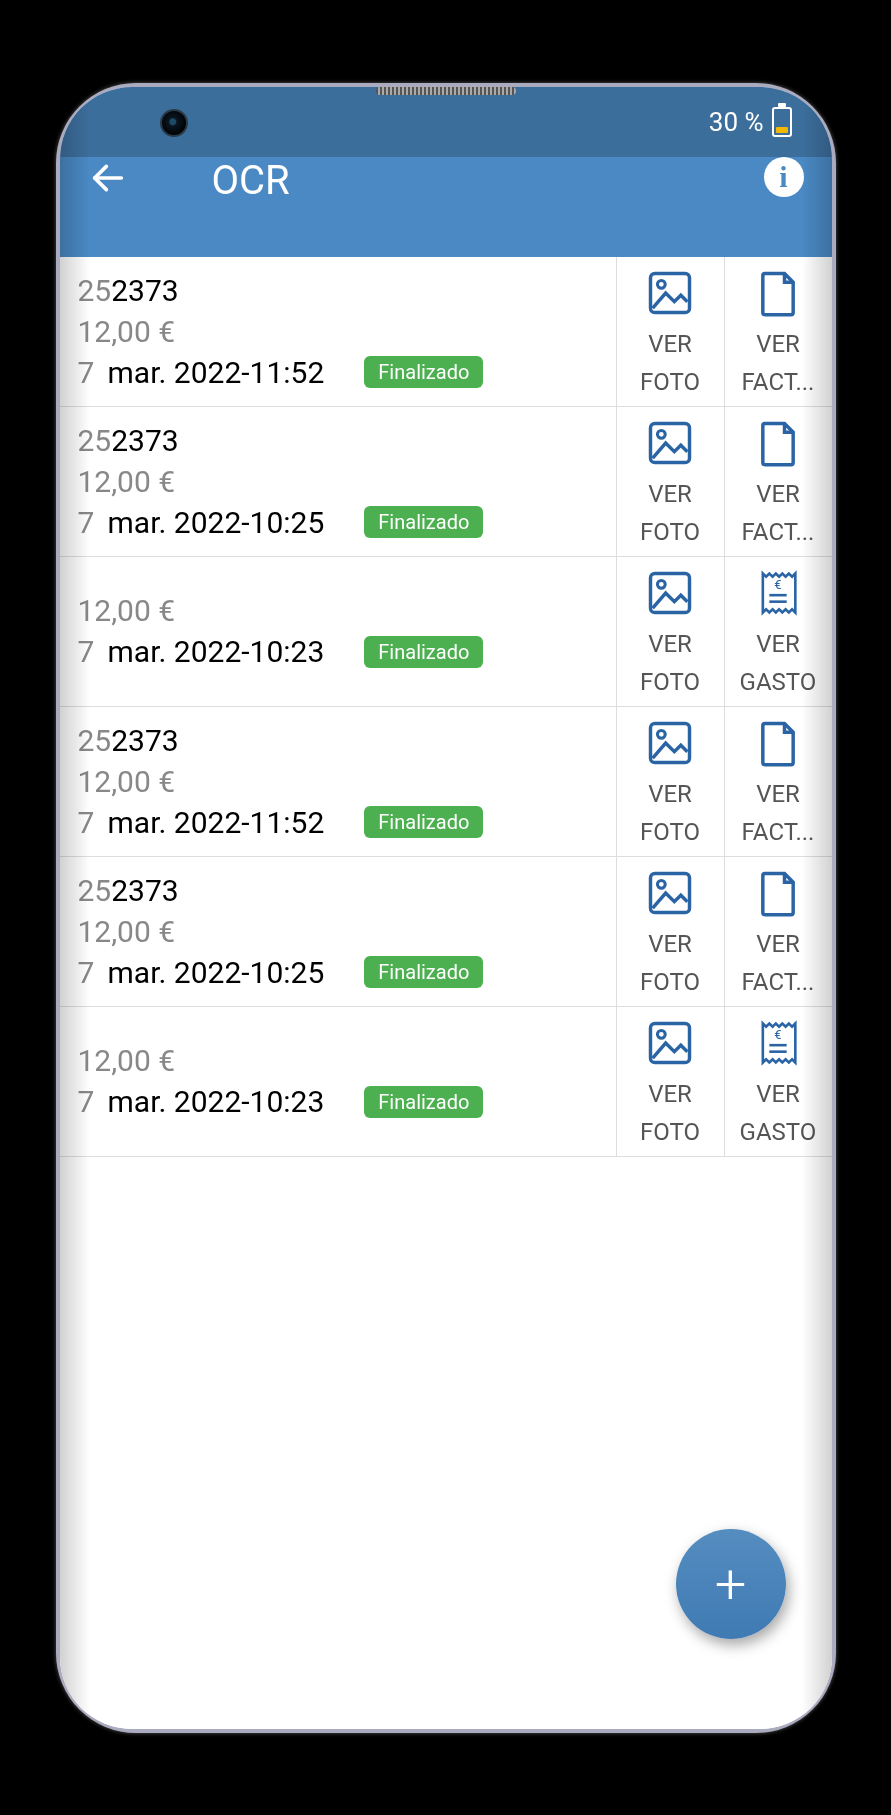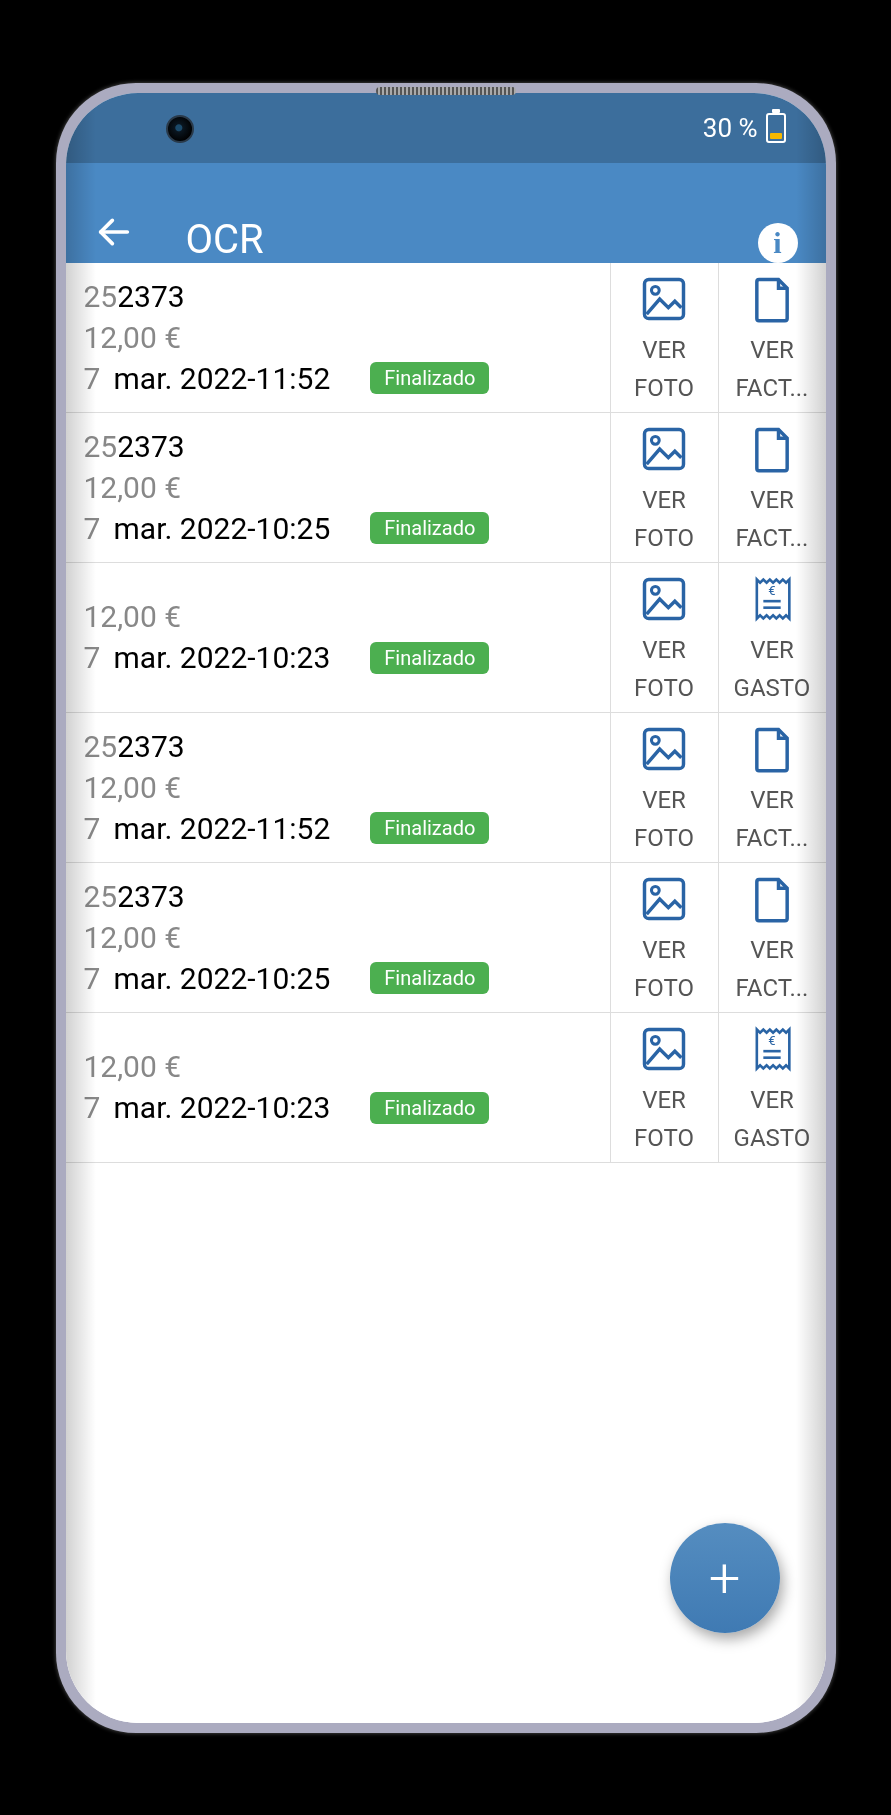--- a/index.html
+++ b/index.html
@@ -10,21 +10,21 @@
     font-family: -apple-system, BlinkMacSystemFont, "Segoe UI", Roboto, sans-serif;
     display: flex;
     align-items: center;
     justify-content: center;
   }
   .phone-frame {
     width: 780px;
     height: 1650px;
     background: #ababc0;
     border-radius: 80px;
-    padding: 10px;
+    padding: 4px;
     position: relative;
     box-shadow: 0 0 4px #555;
   }
   .phone-inner {
     width: 100%;
     height: 100%;
     background: #fff;
     border-radius: 72px;
     overflow: hidden;
     position: relative;
@@ -66,23 +66,23 @@
   }
   .battery-icon::before {
     content:""; position:absolute; top:-6px; left:50%; transform:translateX(-50%);
     width:8px; height:4px; background:#fff; border-radius:1px;
   }
   .battery-fill { width:100%; height:25%; background:#f5b800; border-radius:1px; }
   .app-bar {
     height: 100px;
     background: #4a89c4;
     display: flex;
-    align-items: flex-end;
+    align-items: flex-start;
     padding: 0 28px;
-    gap: 52px;
+    gap: 84px;
     color: #fff;
   }
   .app-bar .back { font-size: 44px; font-weight: 300; cursor:pointer; }
   .app-bar .title { font-size: 40px; font-weight: 400; flex:1; }
   .info-btn {
     width: 40px; height: 40px; background:#fff; border-radius:50%;
     display:flex; align-items:center; justify-content:center;
     color:#4a89c4; font-weight:bold; font-family:serif; font-size:30px;
     cursor:pointer;
   }

